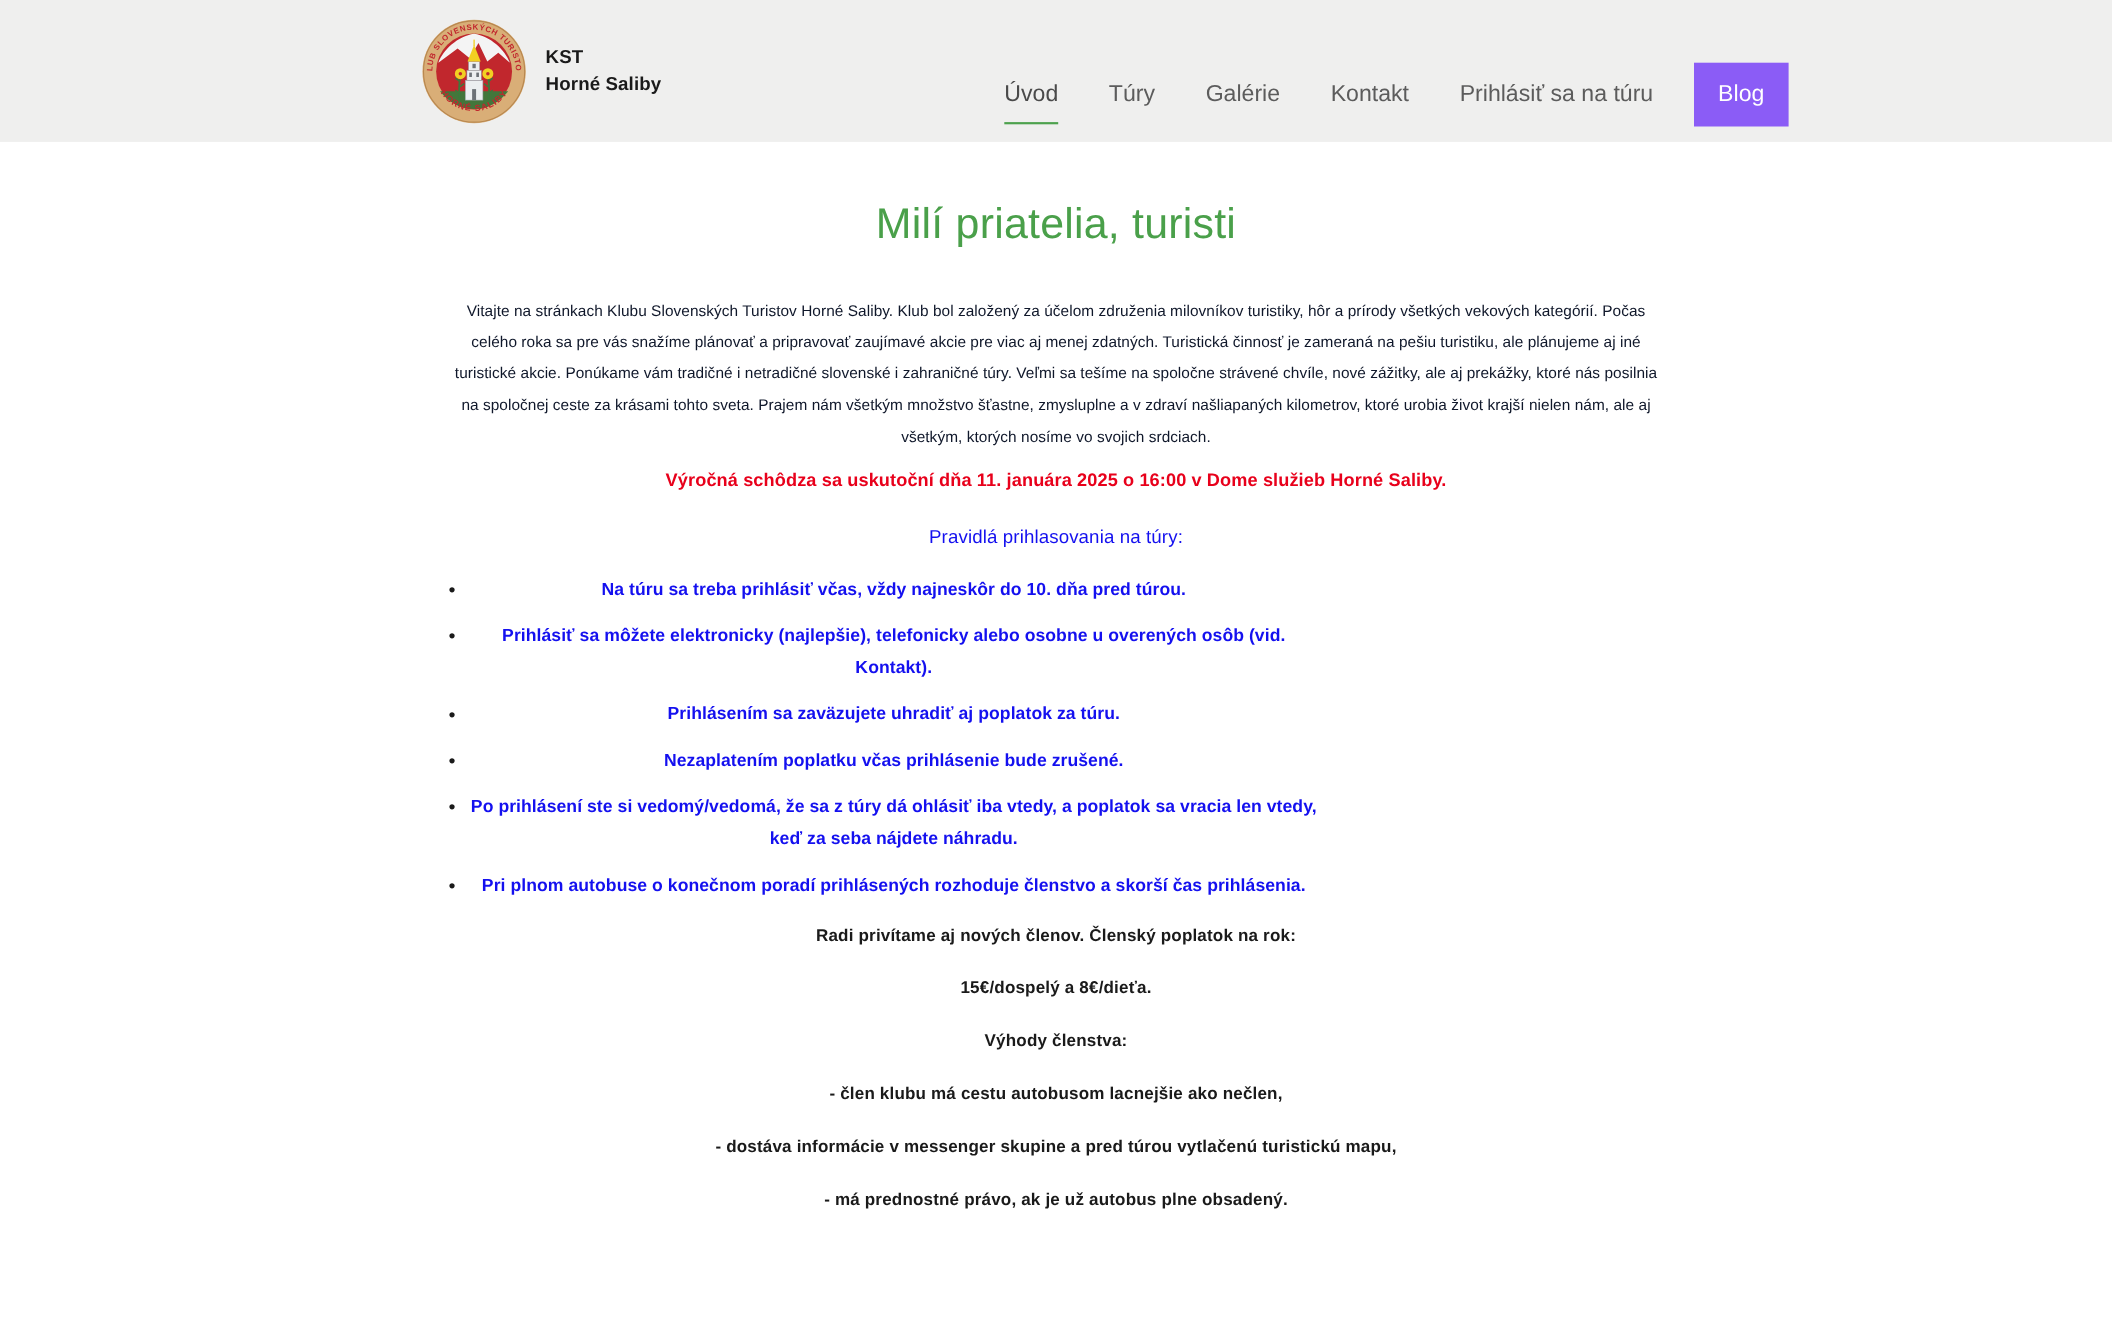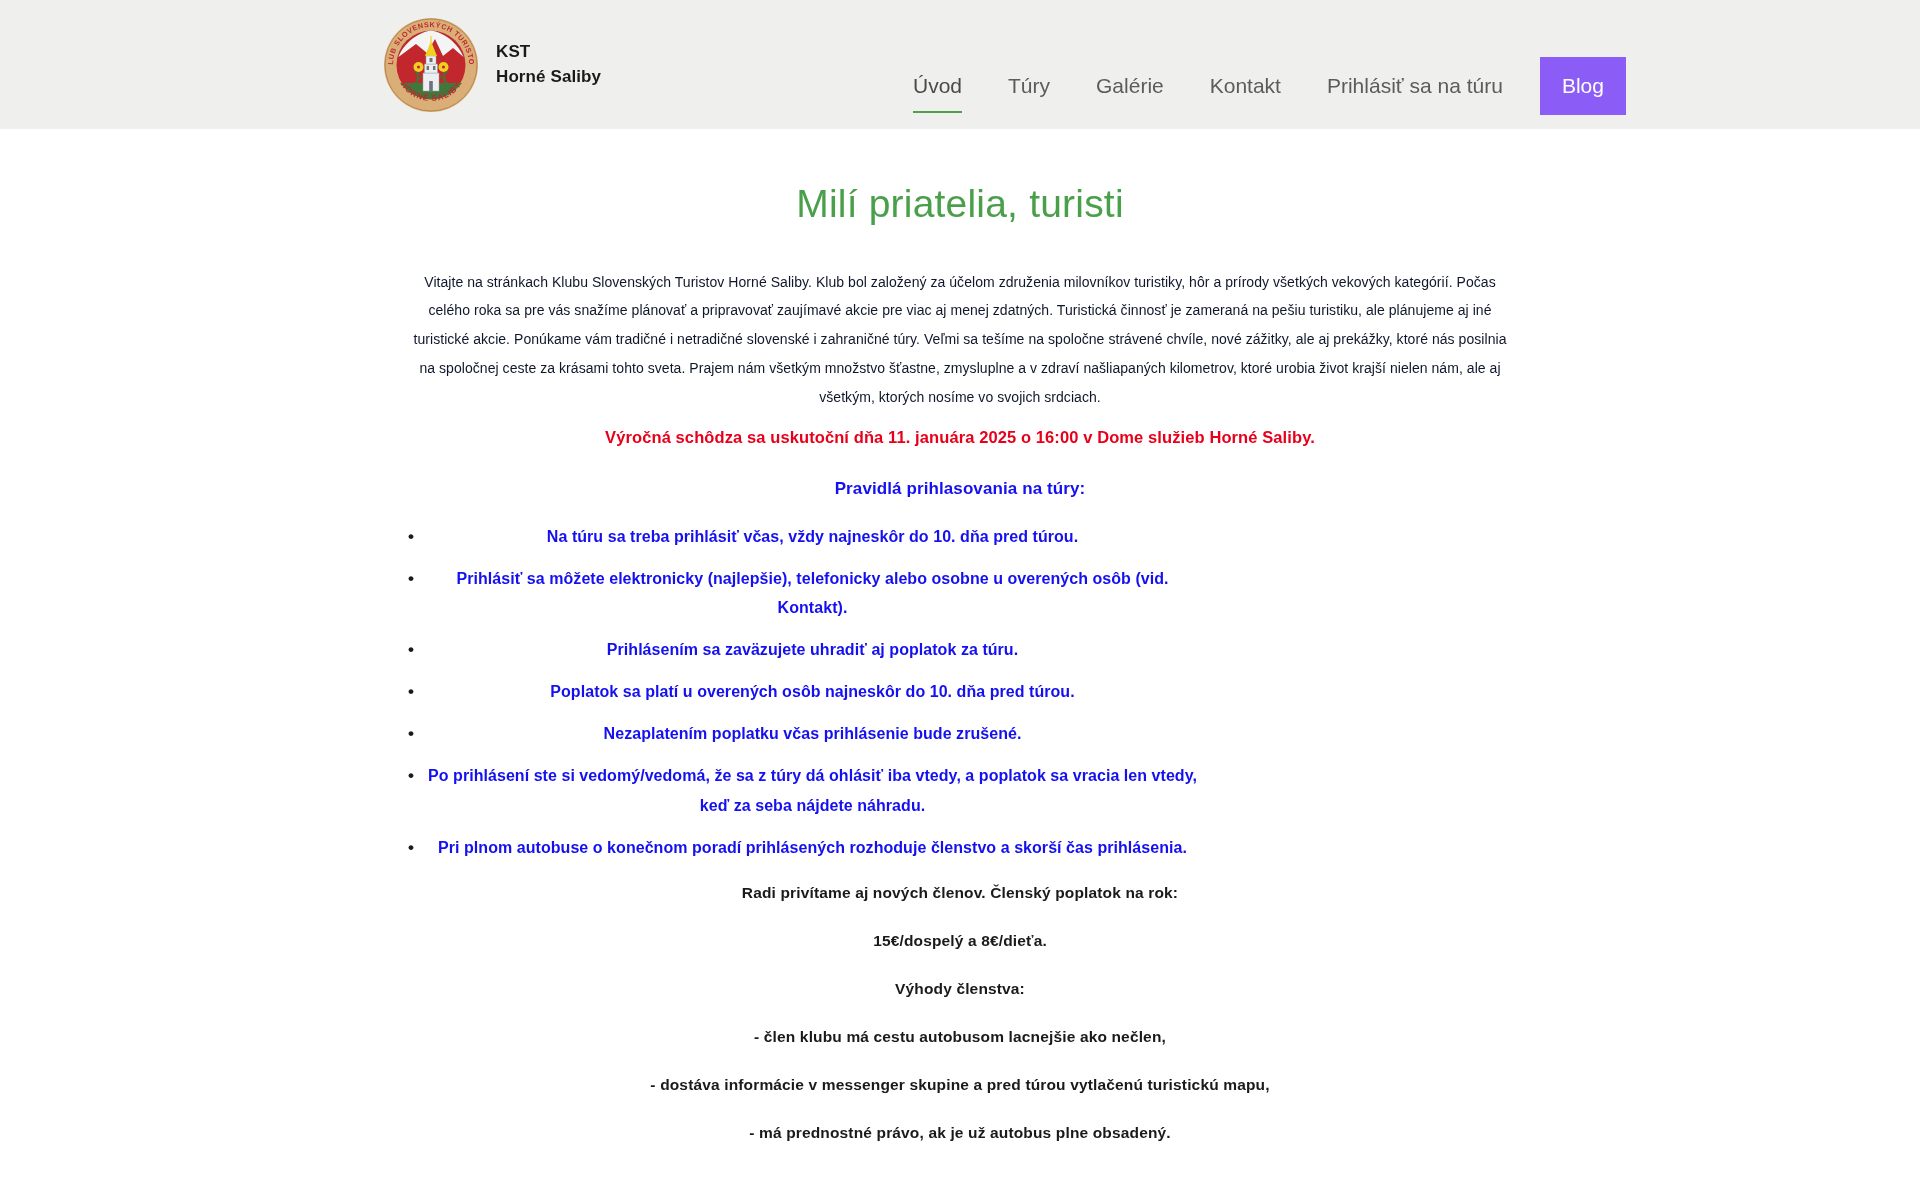--- a/index.html
+++ b/index.html
@@ -112,21 +112,21 @@
   .notice {
     text-align: center;
     color: #e8001b;
     font-weight: bold;
     font-size: 16.5px;
     letter-spacing: .1px;
   }
   .rules-heading {
     text-align: center;
     color: #1410ef;
-    font-weight: bold;
+    font-weight: normal;
     font-size: 17px;
     margin-top: 32px;
     letter-spacing: .1px;
   }
 
   ul.rules {
     list-style: none;
     margin: 23px 0 0 0;
     padding: 0;
     width: 1600px;
@@ -241,21 +241,20 @@
   <p class="intro">Vitajte na stránkach Klubu Slovenských Turistov Horné Saliby. Klub bol založený za účelom združenia milovníkov turistiky, hôr a prírody všetkých vekových kategórií. Počas celého roka sa pre vás snažíme plánovať a pripravovať zaujímavé akcie pre viac aj menej zdatných. Turistická činnosť je zameraná na pešiu turistiku, ale plánujeme aj iné turistické akcie. Ponúkame vám tradičné i netradičné slovenské i zahraničné túry. Veľmi sa tešíme na spoločne strávené chvíle, nové zážitky, ale aj prekážky, ktoré nás posilnia na spoločnej ceste za krásami tohto sveta. Prajem nám všetkým množstvo šťastne, zmysluplne a v zdraví našliapaných kilometrov, ktoré urobia život krajší nielen nám, ale aj všetkým, ktorých nosíme vo svojich srdciach.</p>
 
   <p class="notice">Výročná schôdza sa uskutoční dňa 11. januára 2025 o 16:00 v Dome služieb Horné Saliby.</p>
 
   <p class="rules-heading">Pravidlá prihlasovania na túry:</p>
 
   <ul class="rules">
     <li>Na túru sa treba prihlásiť včas, vždy najneskôr do 10. dňa pred túrou.</li>
     <li>Prihlásiť sa môžete elektronicky (najlepšie), telefonicky alebo osobne u overených osôb (vid. Kontakt).</li>
     <li>Prihlásením sa zaväzujete uhradiť aj poplatok za túru.</li>
-    <li>Poplatok sa platí u overených osôb najneskôr do 10. dňa pred túrou.</li>
     <li>Nezaplatením poplatku včas prihlásenie bude zrušené.</li>
     <li>Po prihlásení ste si vedomý/vedomá, že sa z túry dá ohlásiť iba vtedy, a poplatok sa vracia len vtedy, keď za seba nájdete náhradu.</li>
     <li>Pri plnom autobuse o konečnom poradí prihlásených rozhoduje členstvo a skorší čas prihlásenia.</li>
   </ul>
 
   <div class="membership">
     <p>Radi privítame aj nových členov. Členský poplatok na rok:</p>
     <p>15€/dospelý a 8€/dieťa.</p>
     <p>Výhody členstva:</p>
     <p>- člen klubu má cestu autobusom lacnejšie ako nečlen,</p>

